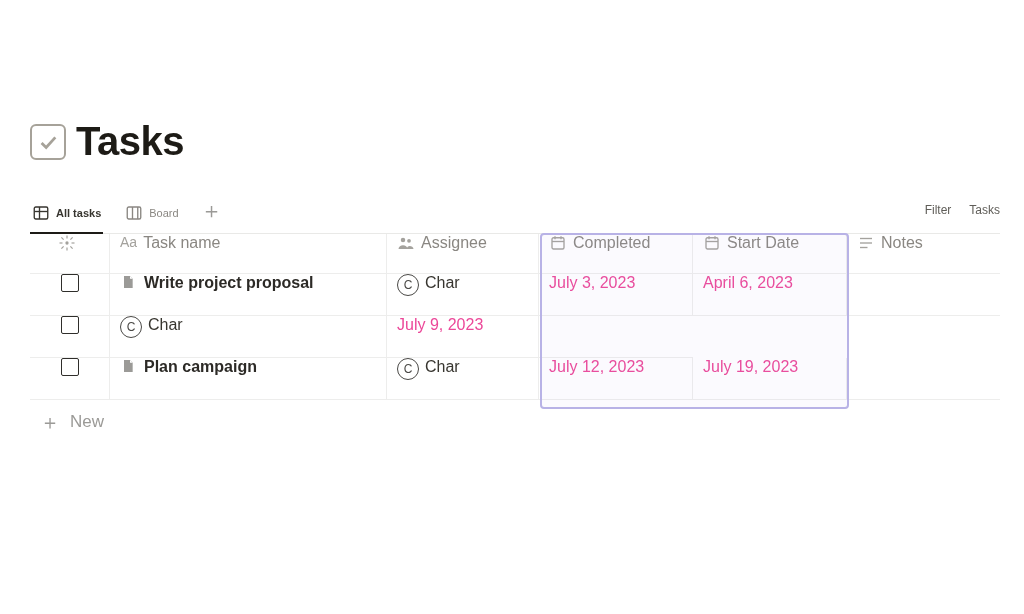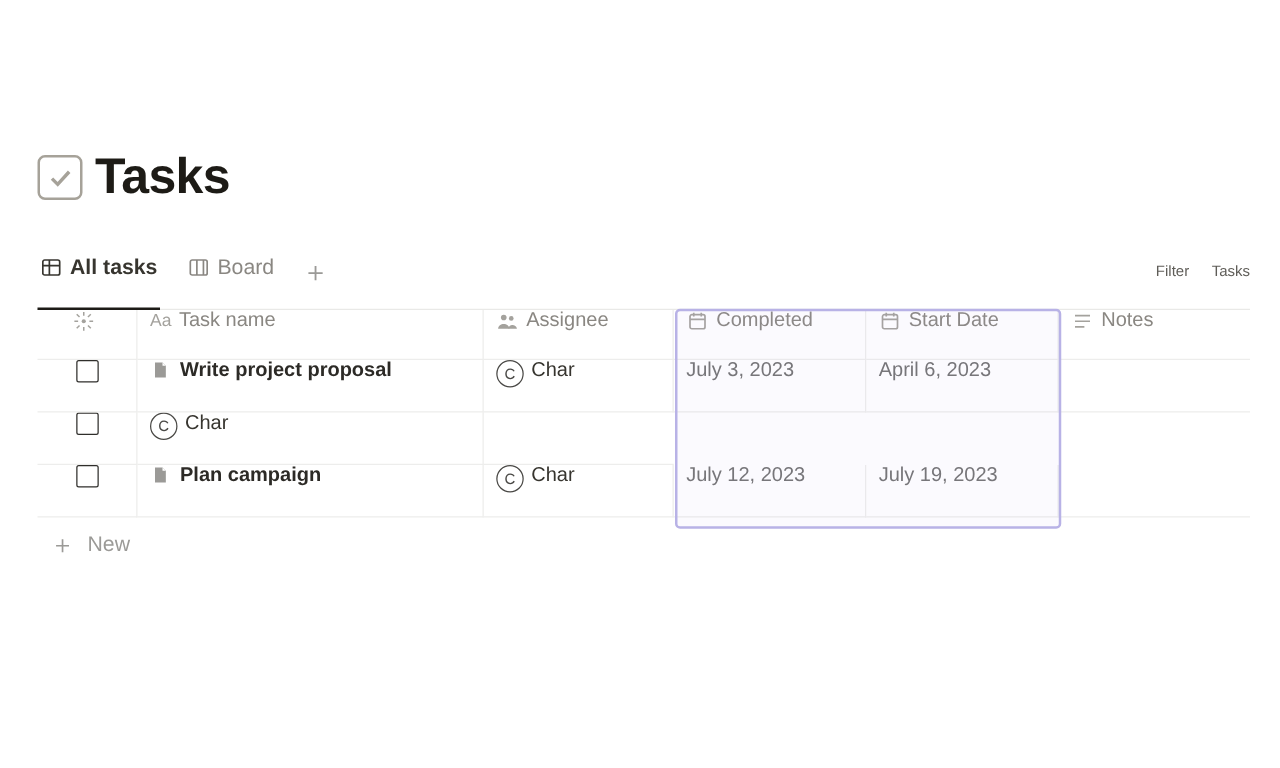--- a/index.html
+++ b/index.html
@@ -41,22 +41,22 @@
       display: flex;
       align-items: center;
       gap: 20px;
       border-bottom: 1px solid #e9e9e7;
       position: relative;
     }
     .tab {
       display: flex;
       align-items: center;
       gap: 6px;
-      padding: 6px 2px 22px 2px;
-      font-size: 17px;
+      padding: 6px 2px 10px 2px;
+      font-size: 11px;
       color: #8a8782;
       cursor: pointer;
       user-select: none;
     }
     .tab.active {
       color: #37352f;
       font-weight: 600;
       border-bottom: 2.5px solid #1d1b16;
       margin-bottom: -1.5px;
     }
@@ -112,21 +112,21 @@
     }
     .cell.ckcell { justify-content:center; }
     .head-gear { justify-content:center; }
     .task-title { font-weight:600; color:#2c2a26; }
     .page-ic { width:16px; height:16px; margin-right:8px; flex-shrink:0; }
     .avatar {
       width: 22px; height:22px; border:1.5px solid #4a4946; border-radius:50%;
       display:inline-flex; align-items:center; justify-content:center; font-size:12px; margin-right:6px;
       color:#4a4946;
     }
-    .date-text { color:#737373; }
+    .date-text { color:#ec4899; }
     
     .highlight-box-wrap { position: relative; }
     .highlight-frame {
       position: absolute;
       left: 510px;
       width: 309px;
       top: -1px;
       height: 176px;
       border: 2px solid #b8b2e6;
       border-radius: 4px;
@@ -261,20 +261,23 @@
     </div>
 
     <div class="row">
       <div class="cell ckcell vbr">
           <span class="row-check"></span>
         </div>
       <div class="cell vbr">
         <span class="avatar">C</span>
         <span>Char</span>
       </div>
+      <div class="cell vbr">
+          <span class="date-text">July 9, 2023</span>
+        </div>
       <div class="cell"></div>
     </div>
 
     <div class="row">
       <div class="cell ckcell vbr">
           <span class="row-check"></span>
         </div>
       <div class="cell vbr">
         <svg class="page-ic" viewBox="0 0 24 24" fill="#9b9a97">
             <path d="M6 3h9l4 4v14H6z"></path>

